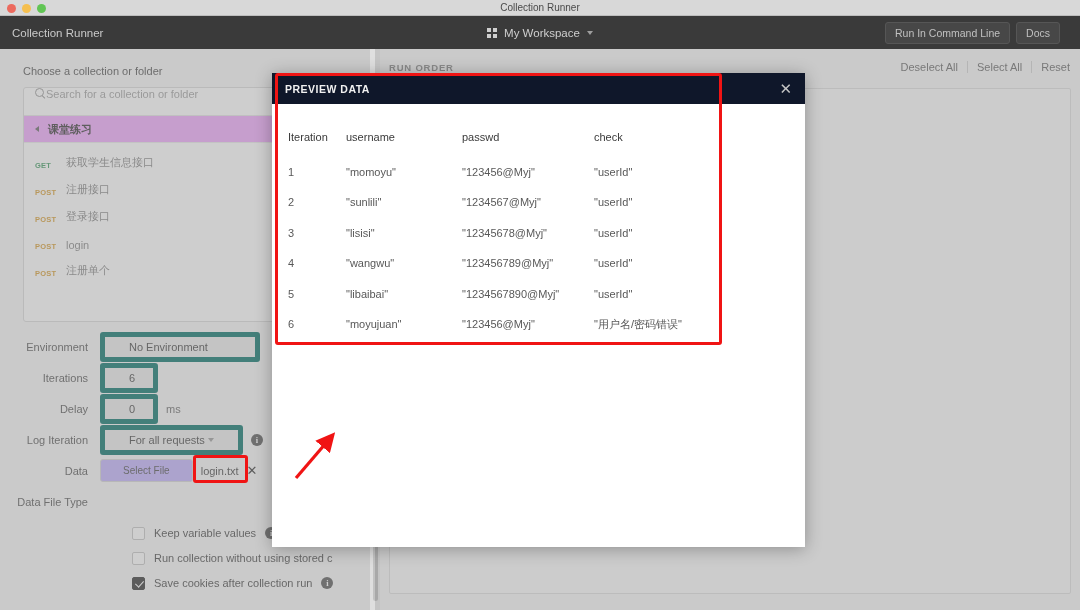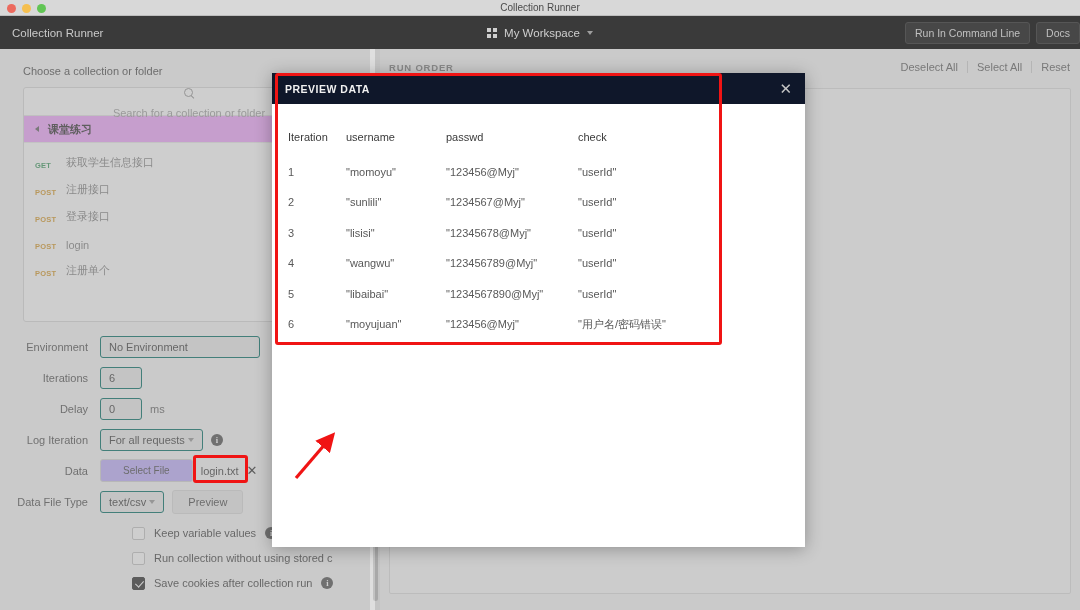--- a/index.html
+++ b/index.html
@@ -43,21 +43,21 @@
   .grid-icon {
     display: inline-grid; grid-template-columns: 4px 4px; gap: 2px;
   }
   .grid-icon i { width: 4px; height: 4px; background: #cfcfcf; display: block; }
   .workspace-label { font-size: 11.5px; color: #cfcfcf; }
   .caret-d {
     width: 0; height: 0; border-left: 3.5px solid transparent;
     border-right: 3.5px solid transparent; border-top: 4px solid #9e9e9e;
   }
   .appbar-right {
-    position: absolute; right: 0; display: flex; gap: 6px; align-items: center;
+    position: absolute; right: 20px; display: flex; gap: 6px; align-items: center;
   }
   .ghost-btn {
     font-size: 10.5px; color: #c0c0c0; background: #474747;
     border: 1px solid #565656; border-radius: 3px; padding: 4px 9px;
     white-space: nowrap;
   }
 
   
   .dim { opacity: 0.58; }
 
@@ -68,22 +68,22 @@
   }
   .choose-lbl {
     position: absolute; left: 23px; top: 16px; font-size: 11px; color: #565656;
   }
   .coll-box {
     position: absolute; left: 23px; top: 38px; width: 332px; height: 235px;
     border: 1px solid #dcdcdc; background: #fff; border-radius: 3px;
     overflow: hidden;
   }
   .search-row {
-    height: 28px; display: flex; align-items: center; gap: 8px;
-    padding: 0 11px; border-bottom: 1px solid #e6e6e6; flex-direction: column;
+    height: 28px; display: flex; 
+    padding: 0 11px; border-bottom: 1px solid #e6e6e6;
   }
   .search-icon { width: 11px; height: 11px; position: relative; flex: none; }
   .search-icon::before {
     content: ""; position: absolute; left: 0; top: 0;
     width: 7px; height: 7px; border: 1.4px solid #9a9a9a; border-radius: 50%;
   }
   .search-icon::after {
     content: ""; position: absolute; left: 7px; top: 7px;
     width: 4px; height: 1.4px; background: #9a9a9a; transform: rotate(45deg);
     transform-origin: left center;
@@ -108,22 +108,22 @@
 
   
   .form { position: absolute; left: 0; top: 282px; width: 375px; }
   .frow { display: flex; align-items: center; height: 31px; }
   .flabel {
     width: 100px; text-align: right; padding-right: 12px;
     font-size: 11px; color: #5c5c5c; flex: none;
   }
   .fctl { display: flex; align-items: center; gap: 8px; }
   .ipt {
-    background: #ededed; border: 1px solid #0f766e; border-radius: 3px;
-    font-size: 11px; color: #4b4b4b; padding: 4px 8px; min-height: 22px;
+    background: #ededed; border: 5px solid #0f766e; border-radius: 3px;
+    font-size: 11px; color: #4b4b4b; padding: 4px 24px; min-height: 22px;
     display: flex; align-items: center;
   }
   .ipt.wide { width: 160px; }
   .ipt.num { width: 42px; }
   .ipt.sel { gap: 3px; }
   .unit { font-size: 11px; color: #6e6e6e; }
   .info-i {
     width: 12px; height: 12px; border-radius: 50%; background: #5d5d5d;
     color: #fff; font-size: 8.5px; font-weight: bold; line-height: 12px;
     text-align: center; font-family: "Liberation Serif", serif;
@@ -194,21 +194,21 @@
     justify-content: space-between; padding: 0 13px;
   }
   .modal-title {
     font-size: 10.5px; color: #f0f0f0; font-weight: bold; letter-spacing: .5px;
   }
   .modal-close { font-size: 15px; color: #c5c5c5; line-height: 1; }
 
   .tbl { padding: 18px 16px 0 16px; }
   .tbl-row { display: flex; height: 30.5px; align-items: center; }
   .c0 { width: 58px; flex: none; }
-  .c1 { width: 100px; flex: none; }
+  .c1 { width: 116px; flex: none; }
   .c2 { width: 132px; flex: none; }
   .c3 { flex: 1; }
   .th { font-size: 11px; color: #3a3a3a; }
   .td { font-size: 11px; color: #585858; }
   .tbl-head { margin-bottom: 4px; }
 
   
   .ann-box {
     position: absolute; border: 3px solid #f01414; border-radius: 3px;
     pointer-events: none;
@@ -316,27 +316,20 @@
       <div class="frow">
         <div class="flabel">Data</div>
         <div class="fctl">
           <div class="btn-grey">Select File</div>
           <span class="fname">login.txt</span>
           <span class="x-ico">✕</span>
         </div>
       </div>
       <div class="frow">
         <div class="flabel">Data File Type</div>
-        <div class="fctl">
-          <div class="ipt sel">
-            <span>text/csv</span>
-            <span class="caret-d"></span>
-          </div>
-          <div class="btn-preview">Preview</div>
-        </div>
       </div>
 
       <div style="height:10px"></div>
 
       <div class="chk-row">
         <span class="chk"></span>
         <span class="chk-lbl">Keep variable values</span>
         <span class="info-i">i</span>
       </div>
       <div class="chk-row">

